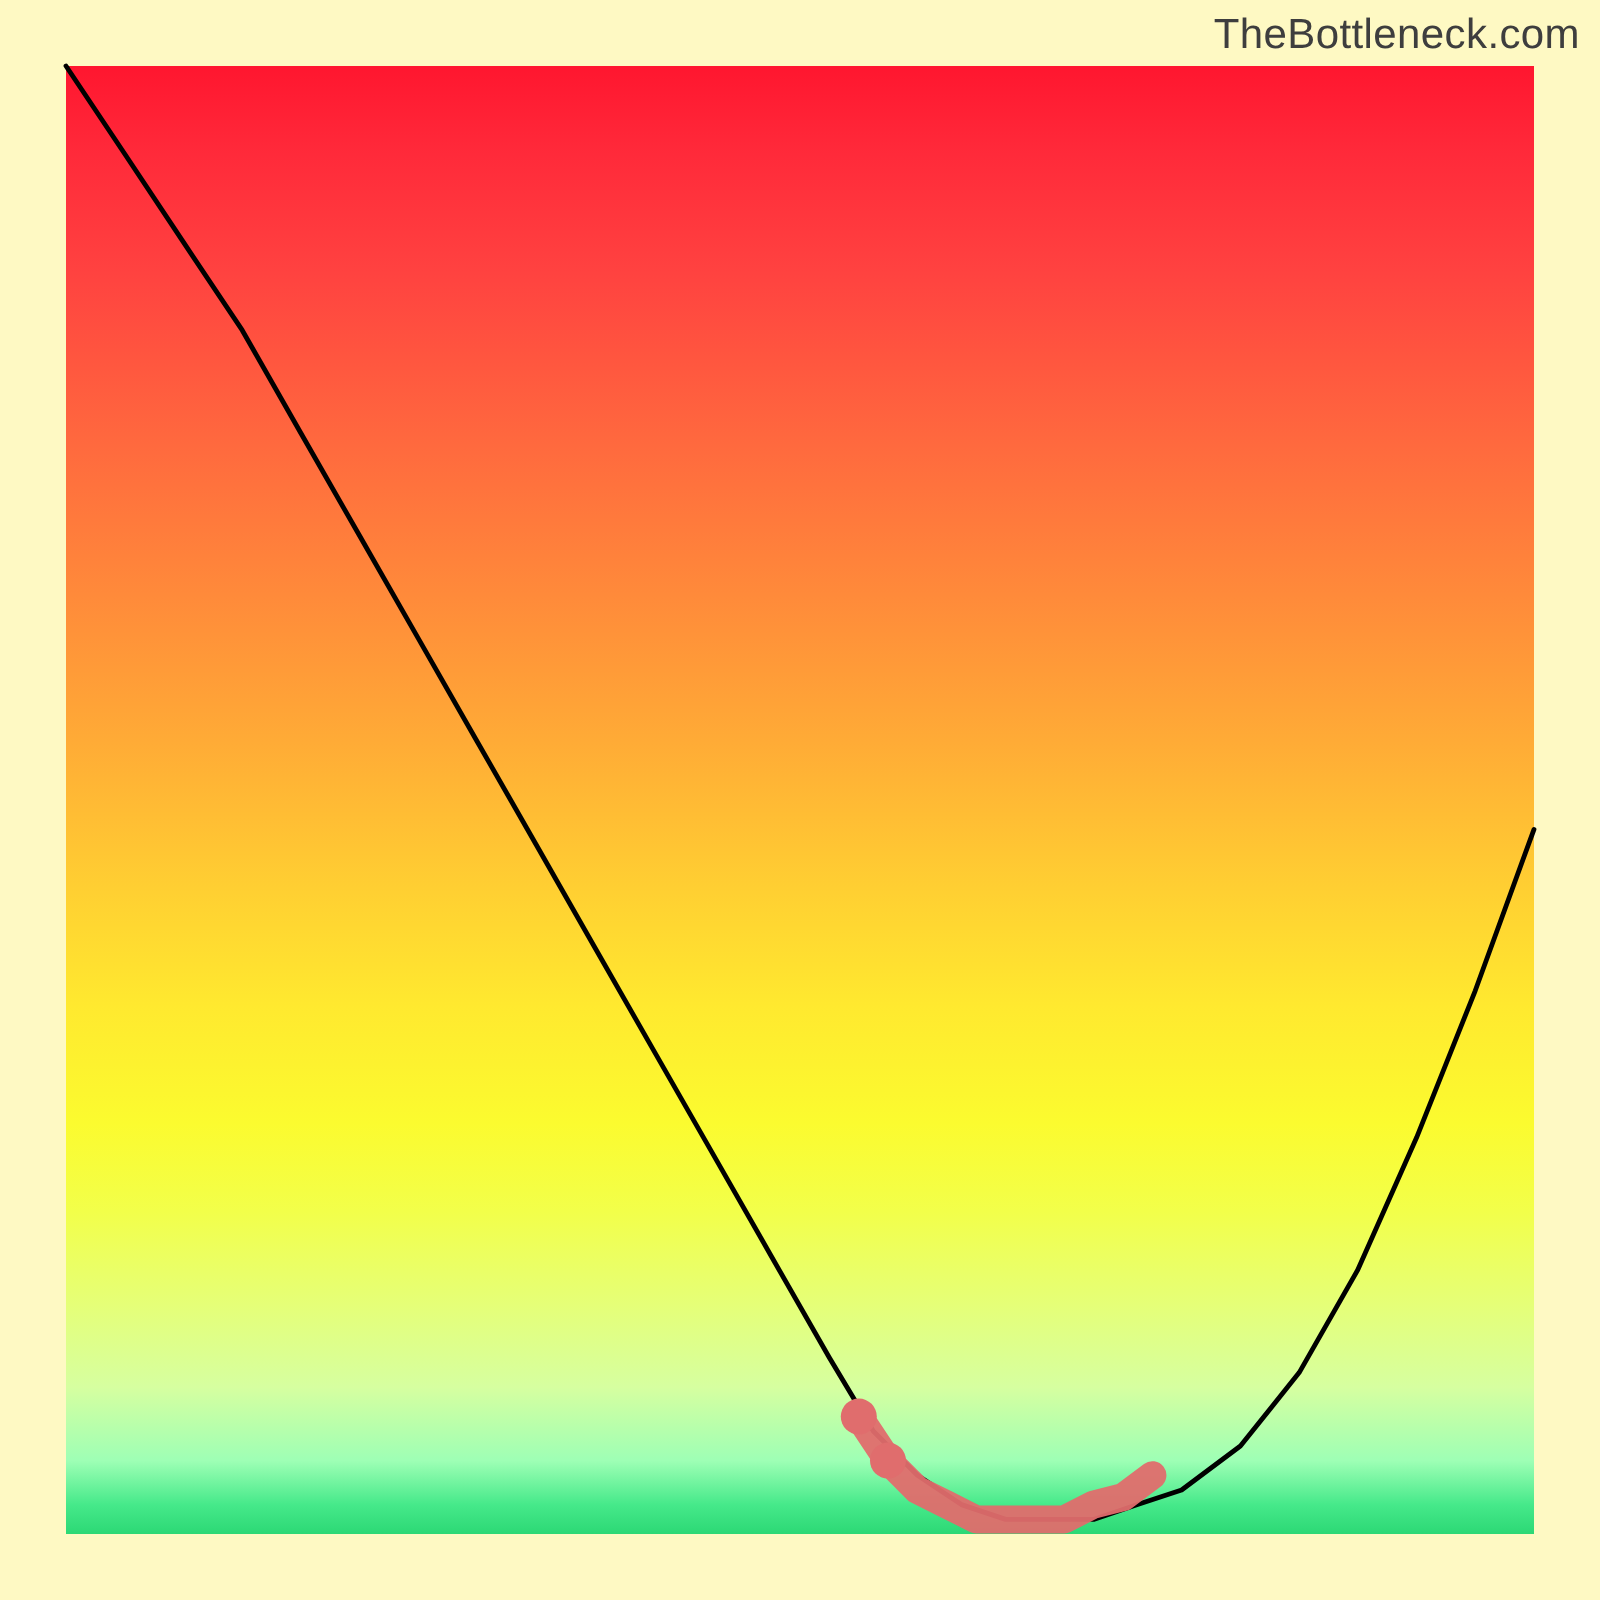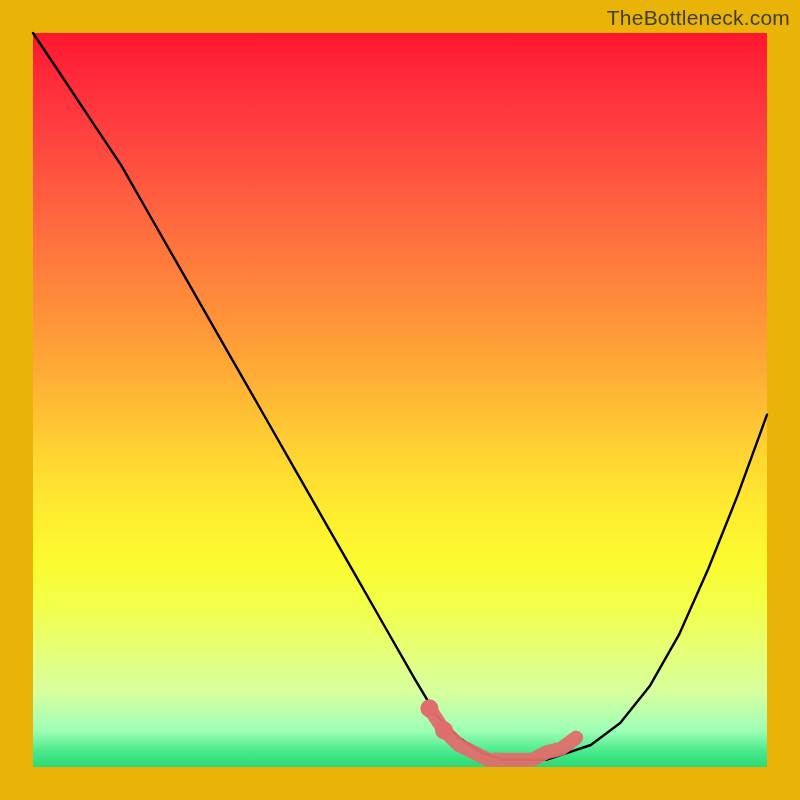--- a/index.html
+++ b/index.html
@@ -10,21 +10,21 @@
     background: #000;
     overflow: hidden;
     font-family: Arial, Helvetica, sans-serif;
   }
   .frame {
     position: absolute;
     left: 0;
     top: 0;
     width: 800px;
     height: 800px;
-    background: #eab308;
+    background: #fef9c3;
   }
   .plot-area {
     position: absolute;
     left: 33px;
     top: 33px;
     width: 734px;
     height: 734px;
     
     background: linear-gradient(to bottom,
       #ff162f 0%,

